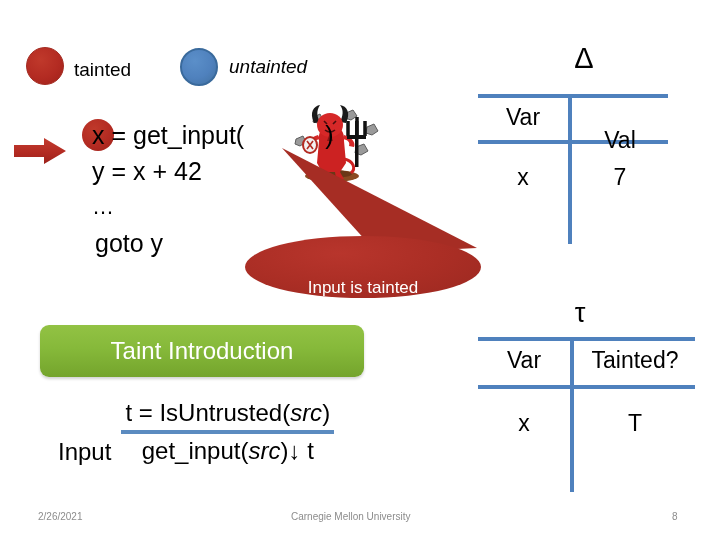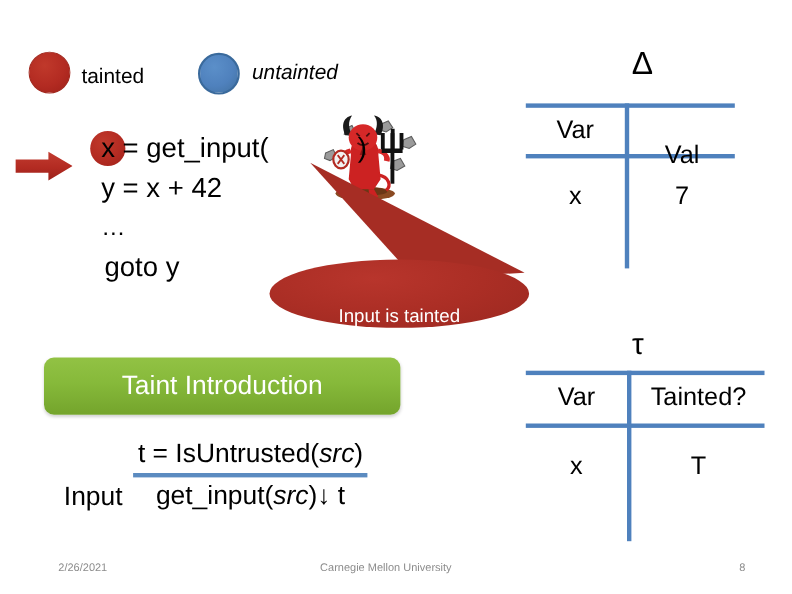--- a/index.html
+++ b/index.html
@@ -187,21 +187,21 @@
   #tau-cell-var { left: 8px; top: 110px; width: 92px; }
   #tau-cell-tainted { left: 104px; top: 110px; width: 122px; }
 
   
   .footer-item {
     position: absolute;
     font-size: 10px;
     color: #8c8c8c;
     white-space: nowrap;
   }
-  #footer-date { left: 53px; top: 511px; }
+  #footer-date { left: 38px; top: 511px; }
   #footer-org { left: 291px; top: 511px; }
   #footer-page { left: 672px; top: 511px; }
 </style>
 </head>
 <body>
 
 <div class="legend-dot" id="legend-tainted-dot"></div>
 <div class="legend-label" id="legend-tainted-label">tainted</div>
 
 <div class="legend-dot" id="legend-untainted-dot"></div>

